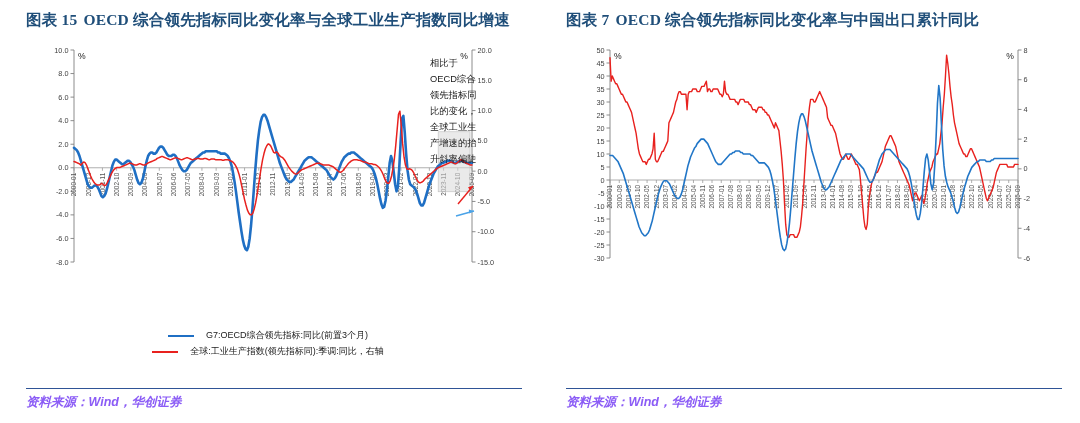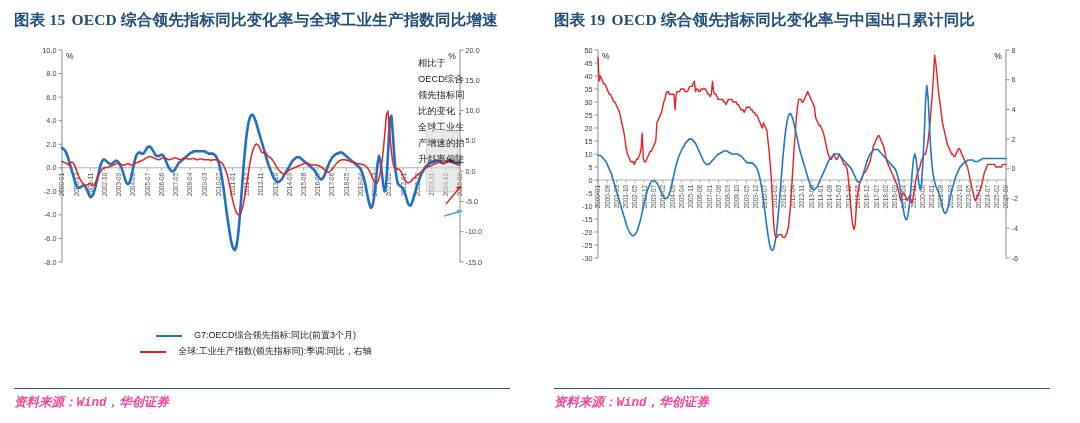--- a/index.html
+++ b/index.html
@@ -3,21 +3,21 @@
 <meta charset="utf-8">
 <style>
   html,body{margin:0;padding:0;}
   body{
     width:1080px;height:423px;
     background:#ffffff;
     font-family:"Liberation Sans","DejaVu Sans",sans-serif;
     overflow:hidden;
   }
   .page{position:relative;width:1080px;height:423px;box-sizing:border-box;}
-  .panel{position:absolute;top:0;width:540px;height:423px;box-sizing:border-box;padding:0 14px;}
+  .panel{position:absolute;top:0;width:540px;height:423px;box-sizing:border-box;padding:0 14px;margin-left:12px;}
   .panel.left{left:0;}
   .panel.right{left:540px;}
   .fig-title{
     font-family:"Liberation Serif","DejaVu Serif",serif;
     font-weight:bold;
     color:#1f4e79;
     font-size:15.5px;
     line-height:1.55;
     letter-spacing:0.2px;
     padding-top:8px;
@@ -33,23 +33,23 @@
   .anno{font-size:9.3px;fill:#1a1a1a;font-family:"Liberation Sans","DejaVu Sans",sans-serif;}
   .legend-row{
     display:flex;align-items:center;justify-content:center;gap:12px;
     font-size:9px;color:#1a1a1a;line-height:1.3;
   }
   .legend-group{display:flex;align-items:center;gap:5px;}
   .swatch{display:inline-block;width:26px;height:0;border-top-width:2.2px;border-top-style:solid;}
   .legend-stack{position:absolute;left:0;width:512px;}
   .source{
     position:absolute;left:14px;bottom:12px;
-    font-family:Liberation Mono, monospace;
+    font-family:Liberation Sans, sans-serif;
     font-style:italic;font-weight:bold;
-    color:#ec4899;font-size:12.5px;
+    color:#8b5cf6;font-size:12.5px;
   }
   .rule{
     position:absolute;left:14px;width:496px;height:0;
     border-top:1.6px solid #2f5496;bottom:34px;
   }
   .divider{
     position:absolute;left:539px;top:0;width:1px;height:423px;background:#ffffff;
   }
   .hl-box{fill:#d9d9d9;fill-opacity:0.55;stroke:#bfbfbf;stroke-width:0.6;}
 </style>
@@ -248,21 +248,21 @@
         <span class="swatch" style="border-top-color:#e8211e;"></span>
         <span>全球:工业生产指数(领先指标同):季调:同比，右轴</span>
       </div>
     </div>
     <div class="rule"></div>
     <div class="source">资料来源：Wind，华创证券</div>
   </div>
 
   <div class="panel right">
     <div class="fig-title">
-      <span class="num">图表 19</span><span>OECD 综合领先指标同比变化率与中国出口累计同比</span>
+      <span class="num">图表 7</span><span>OECD 综合领先指标同比变化率与中国出口累计同比</span>
     </div>
     <div class="chart-box">
       <svg id="svg-right" width="512" height="300" viewBox="0 0 512 300">
           <line x1="44" y1="14" x2="44" y2="222" stroke="#808080" stroke-width="0.9"></line>
           <line x1="452" y1="14" x2="452" y2="222" stroke="#808080" stroke-width="0.9"></line>
           <line x1="40.5" y1="14" x2="44" y2="14" stroke="#808080" stroke-width="0.9"></line>
           <text x="38.5" y="16.6" text-anchor="end" class="tick-lbl">50</text>
           <line x1="40.5" y1="27" x2="44" y2="27" stroke="#808080" stroke-width="0.9"></line>
           <text x="38.5" y="29.6" text-anchor="end" class="tick-lbl">45</text>
           <line x1="40.5" y1="40" x2="44" y2="40" stroke="#808080" stroke-width="0.9"></line>

